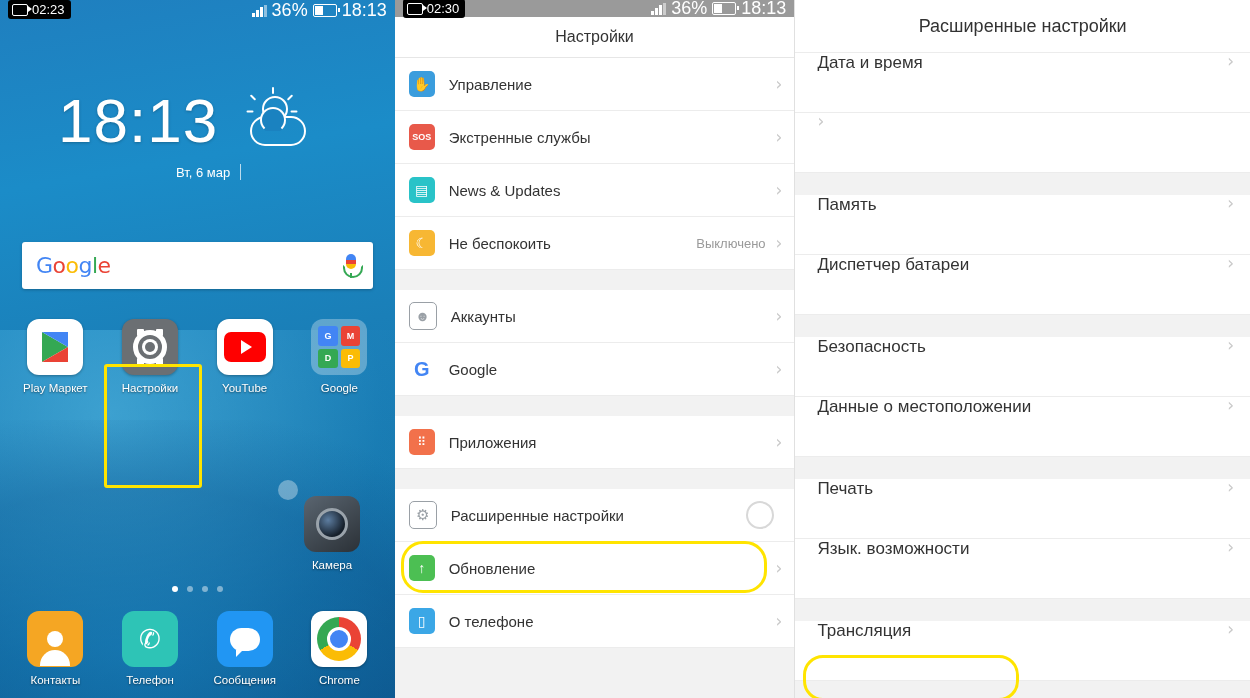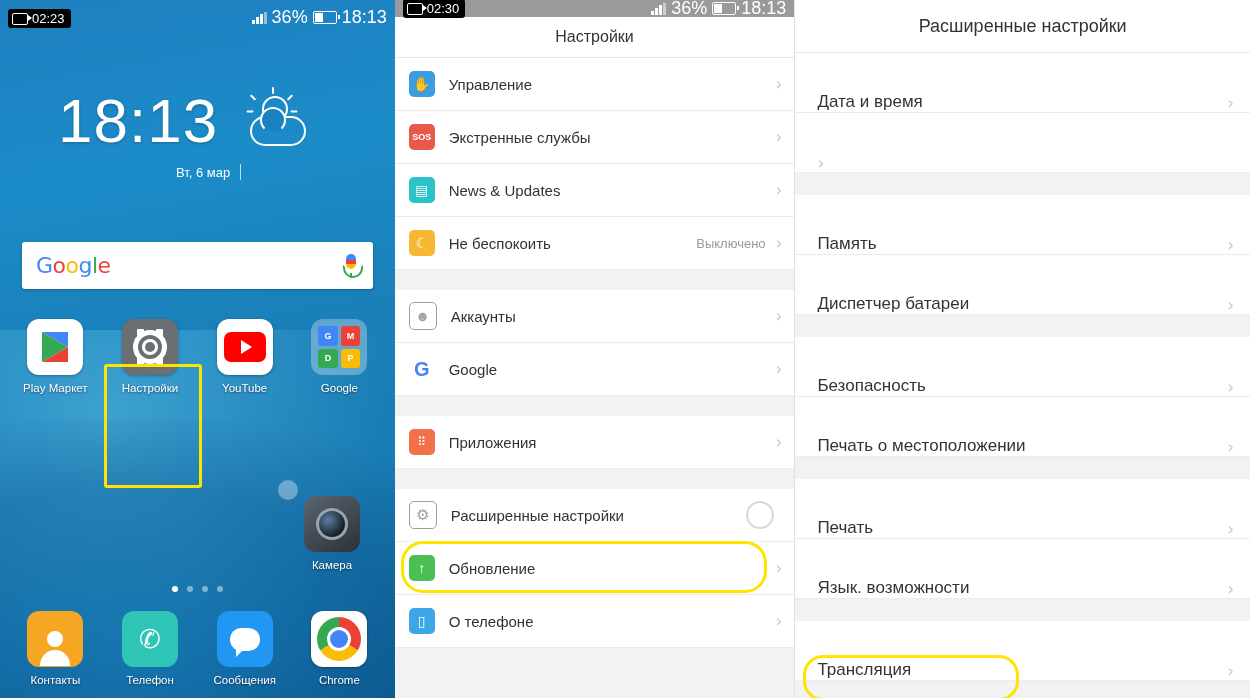--- a/index.html
+++ b/index.html
@@ -42,21 +42,21 @@
     top: 420px;
     width: 640px;
     height: 330px;
     background: radial-gradient(ellipse at 40% 70%, rgba(20,120,180,0.6) 0%, rgba(10,80,140,0.3) 50%, rgba(0,0,0,0) 75%);
     pointer-events: none;
   }
   .statusbar1 {
     position: relative;
     height: 28px;
     display: flex;
-    align-items: flex-end;
+    align-items: flex-start;
     justify-content: space-between;
     padding: 0 8px;
     color: #fff;
     font-size: 13px;
     z-index: 5;
   }
   .rec-badge {
     display: flex;
     align-items: center;
     gap: 4px;
@@ -563,21 +563,21 @@
     align-items: center;
     justify-content: center;
     font-size: 18px;
     color: #333;
     border-bottom: 1px solid #ececec;
   }
   .r3 {
     background: #fff;
     height: 59px;
     display: flex;
-    align-items: flex-end;
+    align-items: flex-start;
     padding: 0 16px 0 22px;
     border-bottom: 1px solid #ececec;
   }
   .r3 .lbl {
     flex: 1;
     font-size: 17px;
     color: #333;
   }
   .gap3 { height: 22px; background: #f2f2f2; }
   .hl-row3 {
@@ -838,21 +838,21 @@
         <span class="chev">›</span>
       </div>
 
       <div class="gap3"></div>
 
       <div class="r3">
         <span class="lbl">Безопасность</span>
         <span class="chev">›</span>
       </div>
       <div class="r3">
-        <span class="lbl">Печать о местоположении</span>
+        <span class="lbl">Данные о местоположении</span>
         <span class="chev">›</span>
       </div>
 
       <div class="gap3"></div>
 
       <div class="r3">
         <span class="lbl">Печать</span>
         <span class="chev">›</span>
       </div>
       <div class="r3">

